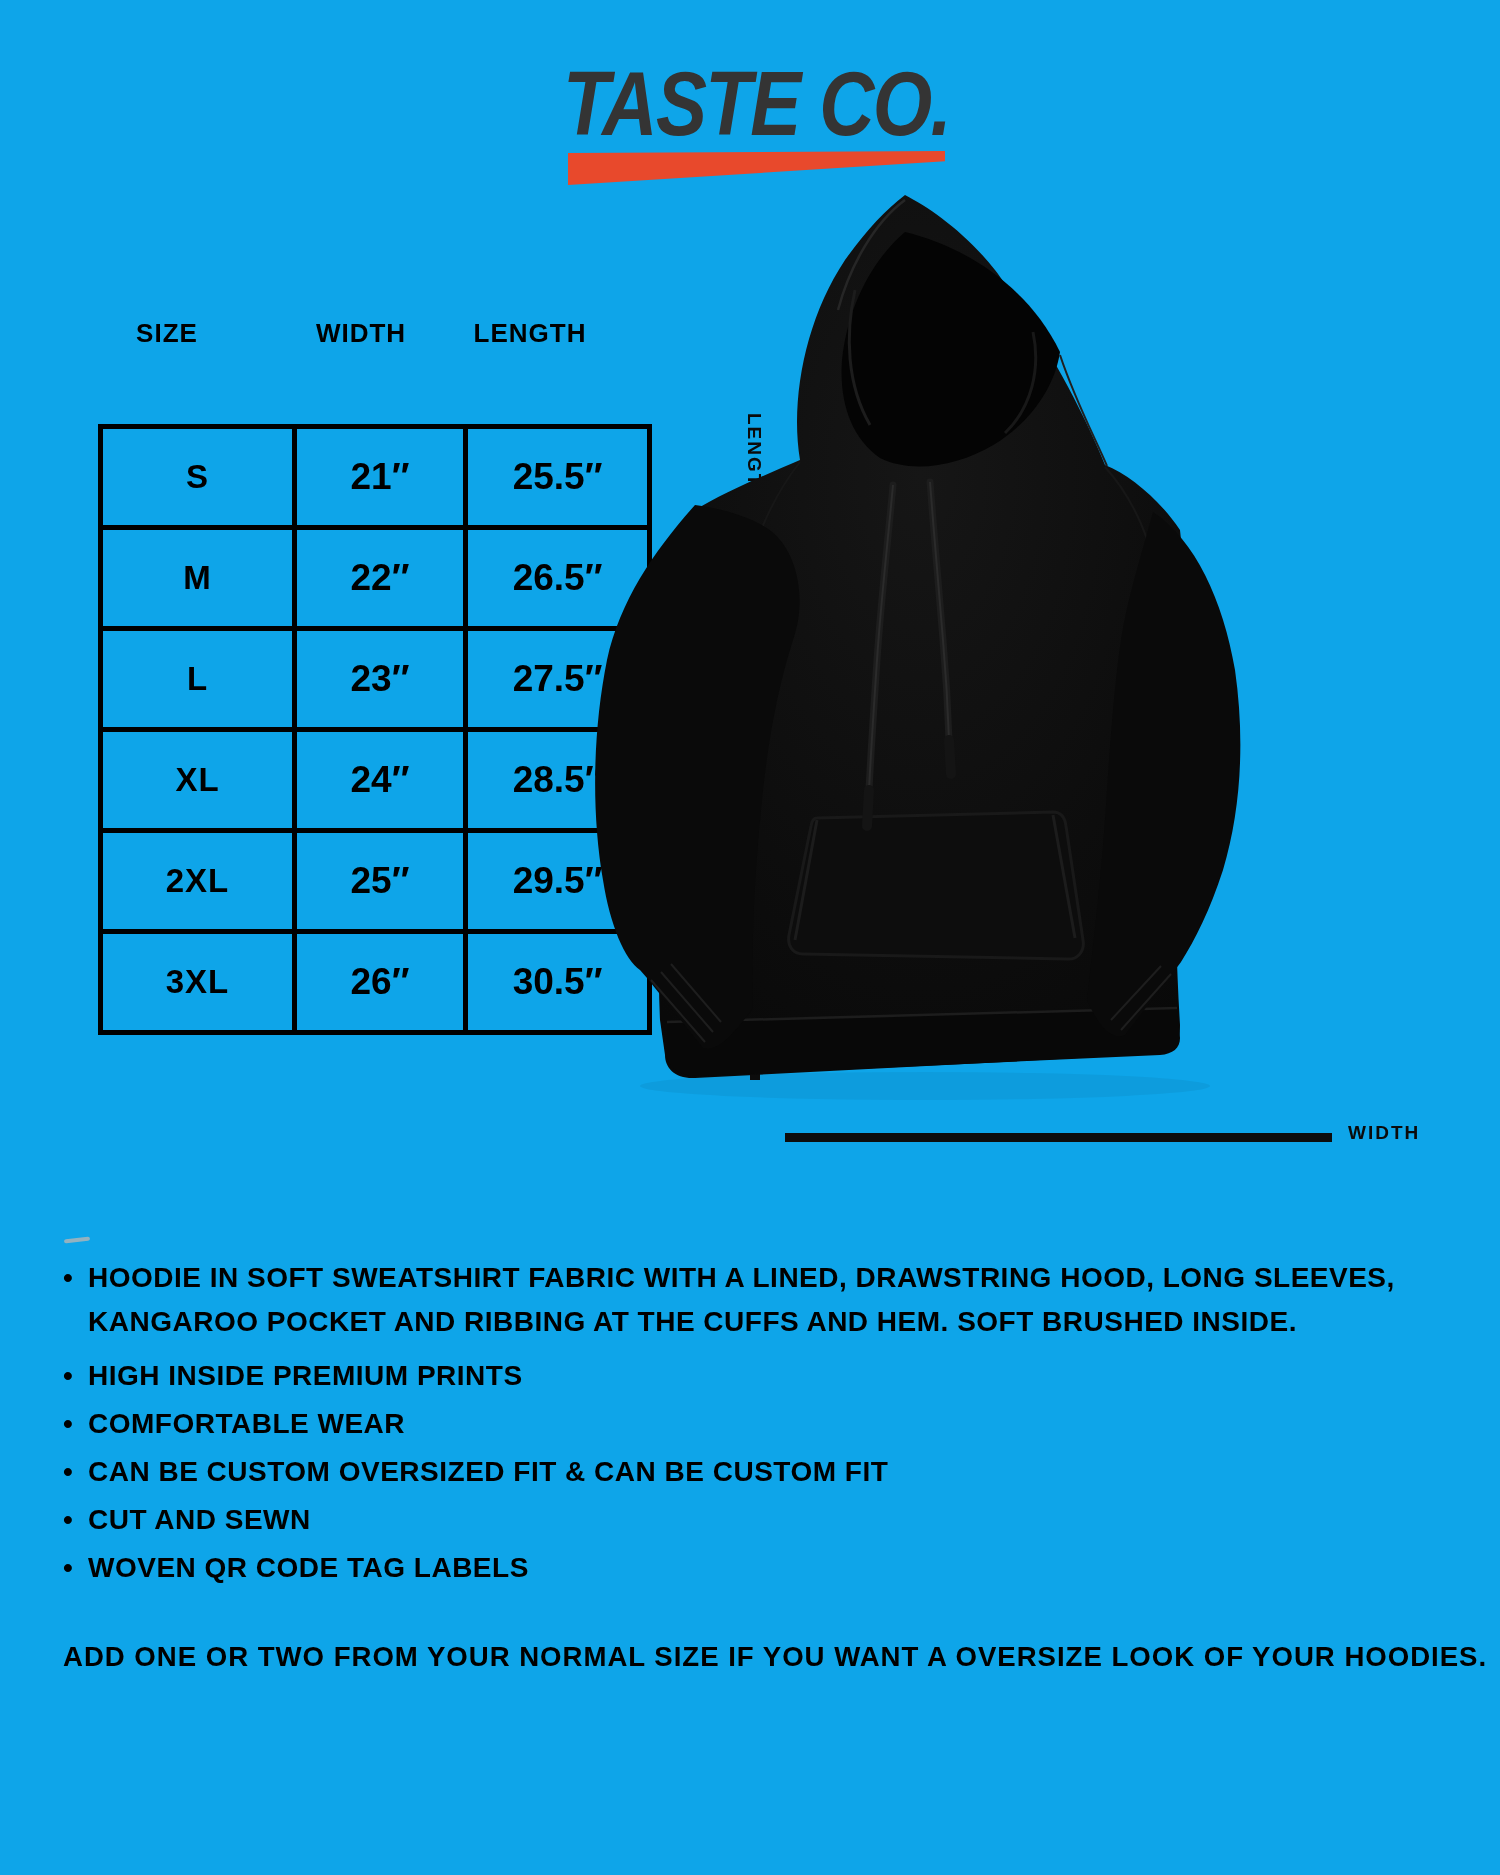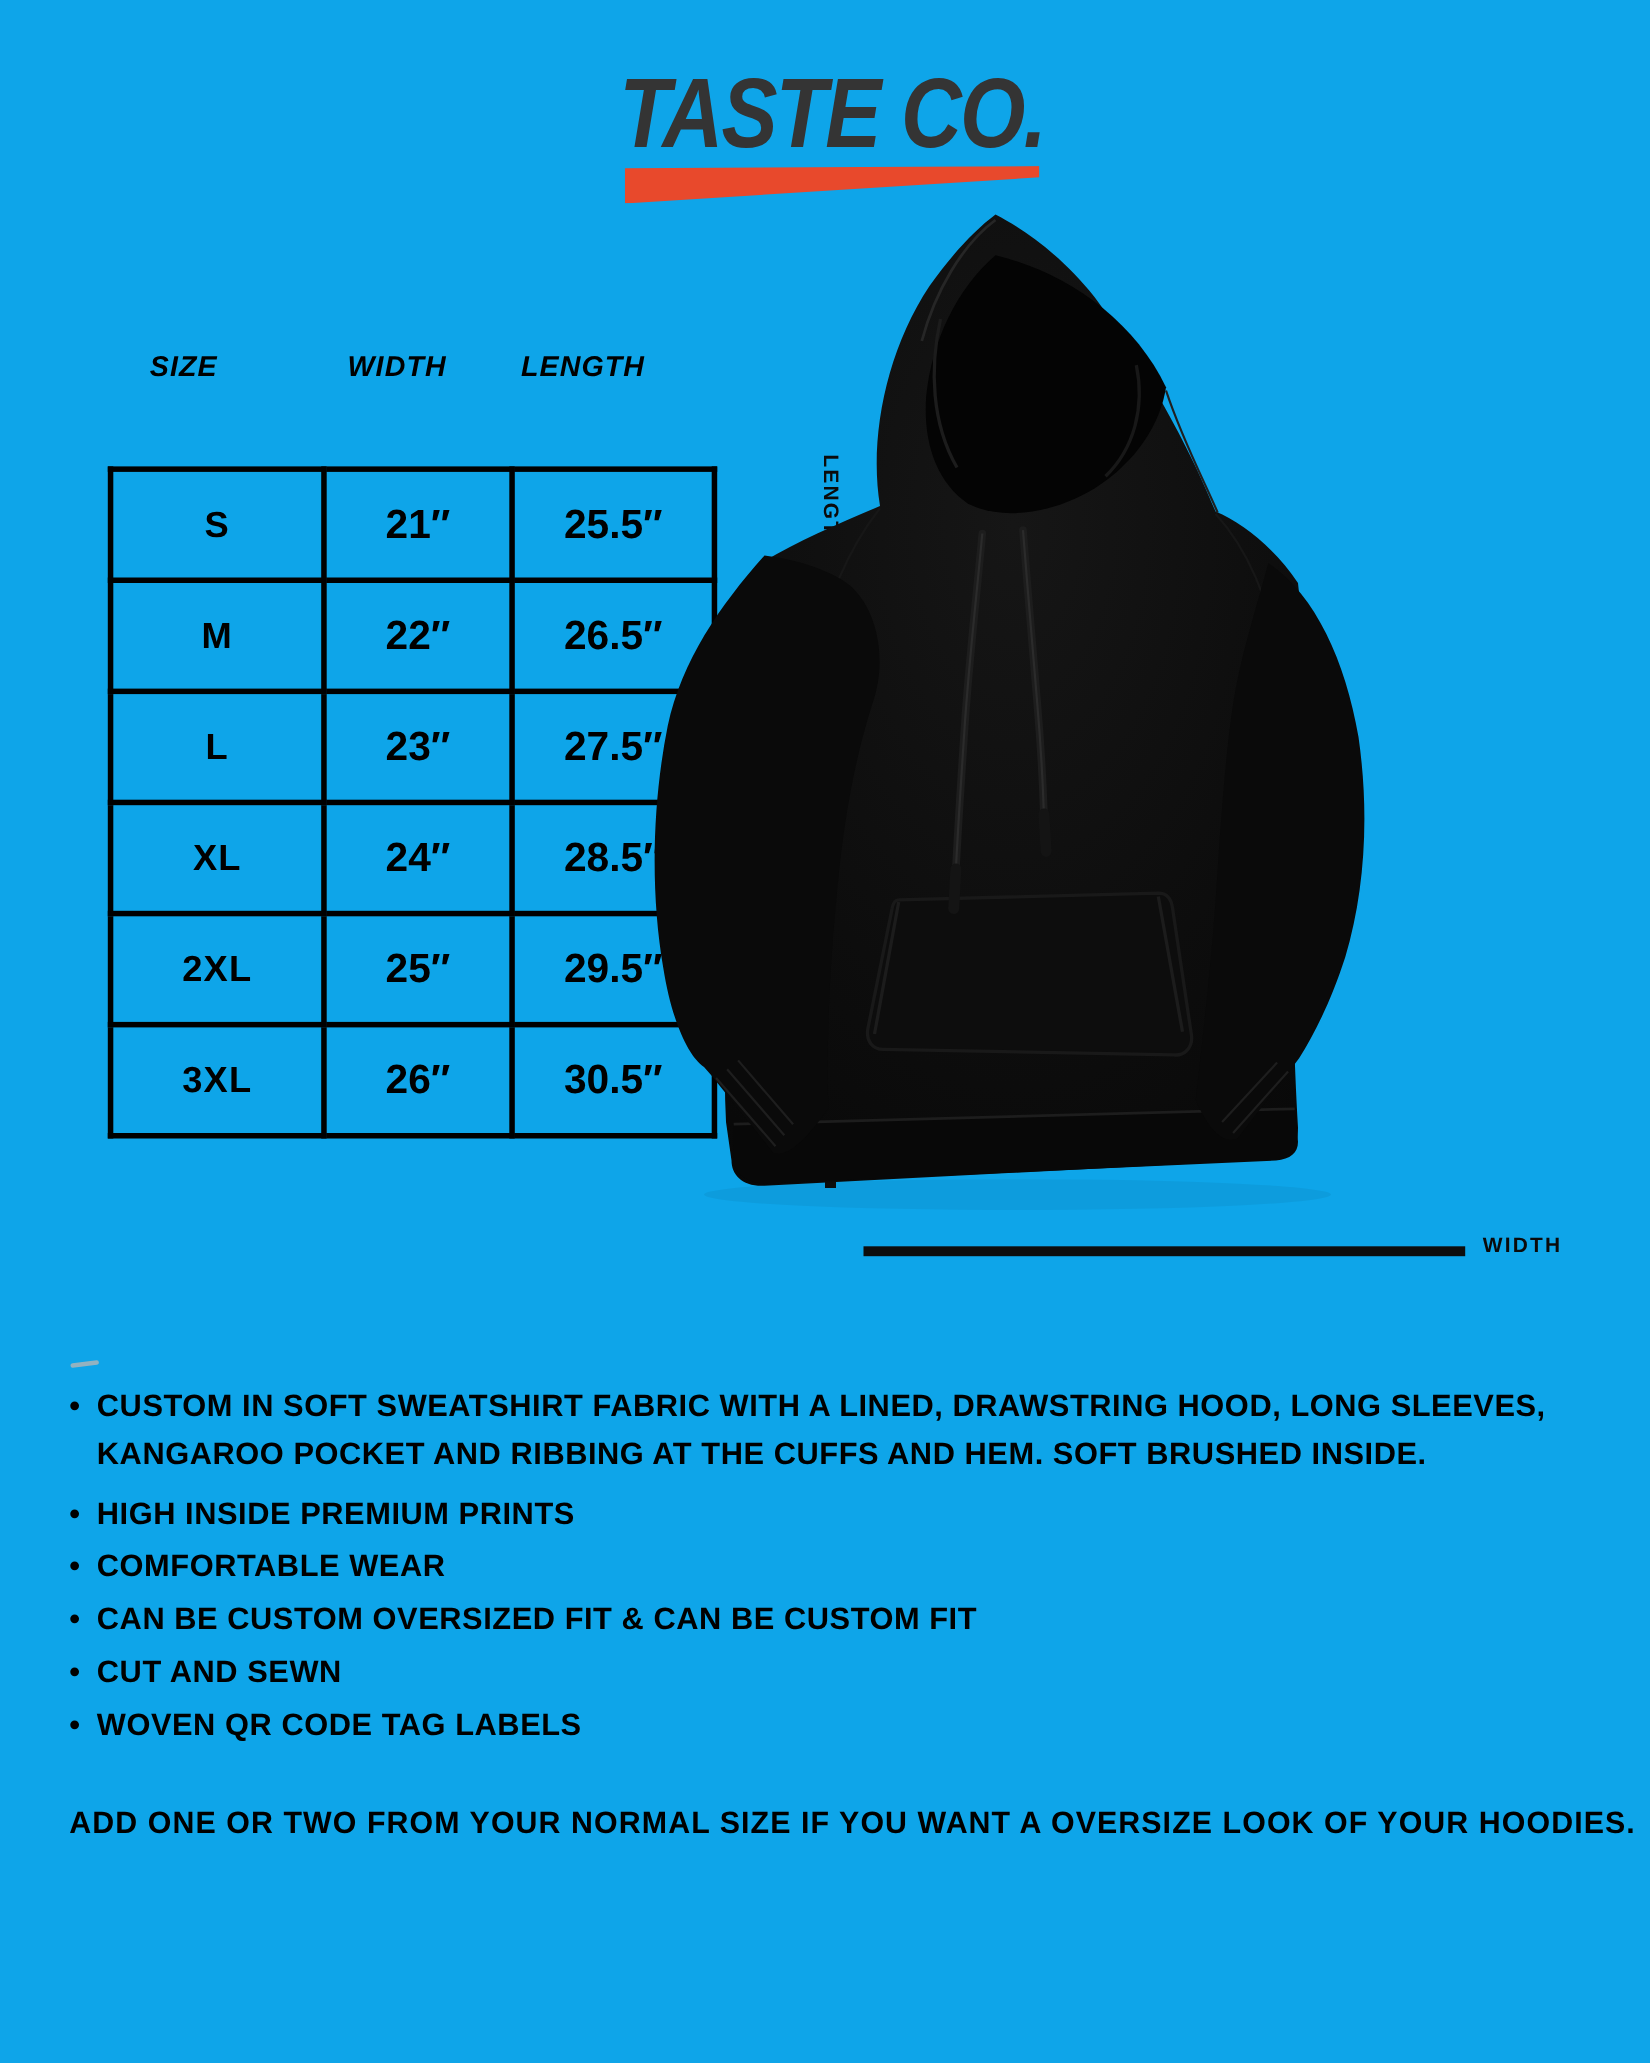--- a/index.html
+++ b/index.html
@@ -13,21 +13,21 @@
     font-size:90px;line-height:1;font-weight:bold;font-style:italic;
     letter-spacing:-2px;color:#343434;white-space:nowrap;
     transform:scaleX(0.85);transform-origin:left top;
   }
   .logo-swoosh{
     position:absolute;left:568px;top:151px;width:377px;height:34px;
     background:var(--accent,#E8492C);
     clip-path:polygon(0 6%,100% 0,100% 30%,0 100%);
   }
   
-  .chart-headers{position:absolute;top:318px;left:0;width:700px;height:30px;font-style:italic;}
+  .chart-headers{position:absolute;top:318px;left:0;width:700px;height:30px;}
   .chart-headers span{
     position:absolute;transform:translateX(-50%);
     font-size:26px;font-weight:bold;letter-spacing:1px;white-space:nowrap;
   }
   .hdr-size{left:167px;} .hdr-width{left:361px;} .hdr-length{left:530px;}
   table.size-table{
     position:absolute;left:98px;top:424px;border-collapse:collapse;
     table-layout:fixed;width:534px;
   }
   table.size-table td{
@@ -192,21 +192,21 @@
     <path d="M338,315 C333,370 326,430 322,490 C319,535 316,580 314,620" fill="none" stroke="#2b2b2b" stroke-width="2"></path>
     <path d="M314,620 L312,656" fill="none" stroke="#141414" stroke-width="10" stroke-linecap="round"></path>
     <path d="M375,312 C379,365 384,420 388,470 C391,505 393,540 394,570" fill="none" stroke="#1d1d1d" stroke-width="7" stroke-linecap="round"></path>
     <path d="M375,312 C379,365 384,420 388,470 C391,505 393,540 394,570" fill="none" stroke="#2b2b2b" stroke-width="2"></path>
     <path d="M394,570 L396,604" fill="none" stroke="#141414" stroke-width="10" stroke-linecap="round"></path>
   </svg>
 
   <div class="smudge"></div>
 
   <div class="intro">
-    <div><span class="bullet">•</span><span>CUSTOM IN SOFT SWEATSHIRT FABRIC WITH A LINED, DRAWSTRING HOOD, LONG SLEEVES,</span></div>
+    <div><span class="bullet">•</span><span>HOODIE IN SOFT SWEATSHIRT FABRIC WITH A LINED, DRAWSTRING HOOD, LONG SLEEVES,</span></div>
     <div class="cont">KANGAROO POCKET AND RIBBING AT THE CUFFS AND HEM. SOFT BRUSHED INSIDE.</div>
   </div>
 
   <ul class="feature-list">
     <li><span class="bullet">•</span><span>HIGH INSIDE PREMIUM PRINTS</span></li>
     <li><span class="bullet">•</span><span>COMFORTABLE WEAR</span></li>
     <li><span class="bullet">•</span><span>CAN BE CUSTOM OVERSIZED FIT &amp; CAN BE CUSTOM FIT</span></li>
     <li><span class="bullet">•</span><span>CUT AND SEWN</span></li>
     <li><span class="bullet">•</span><span>WOVEN QR CODE TAG LABELS</span></li>
   </ul>

